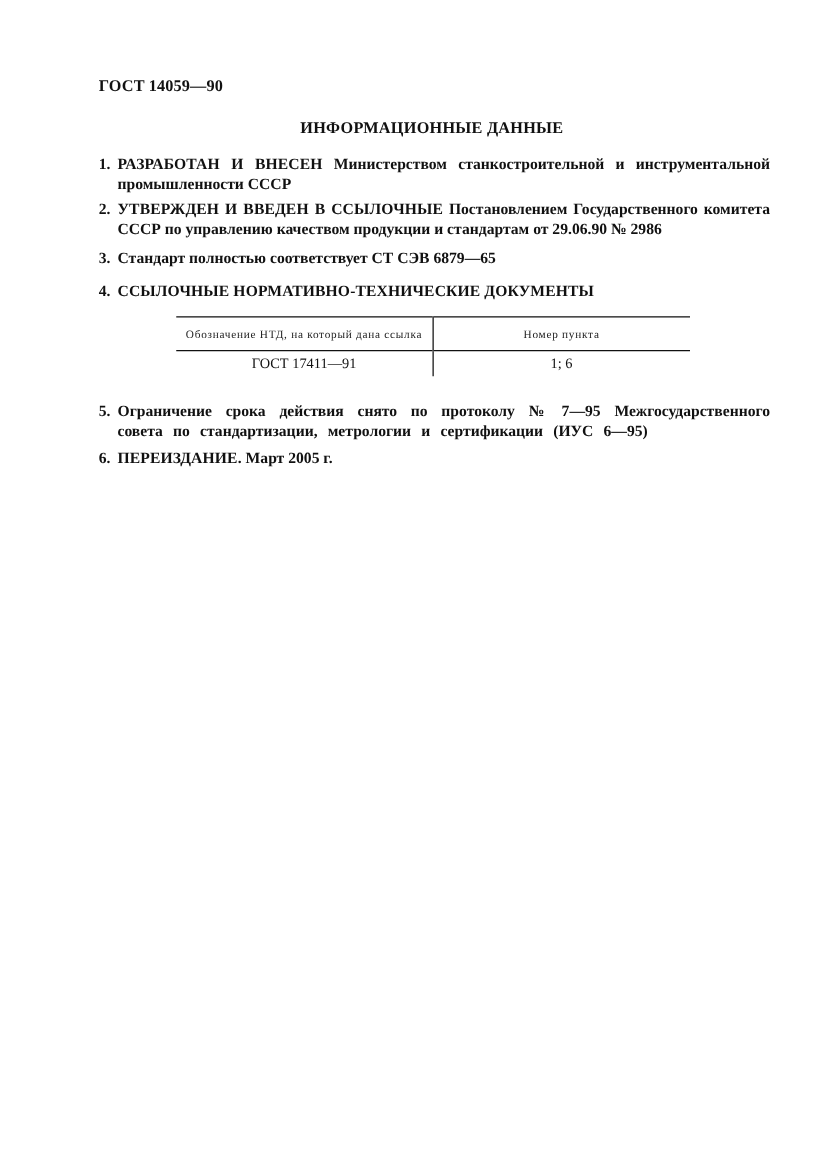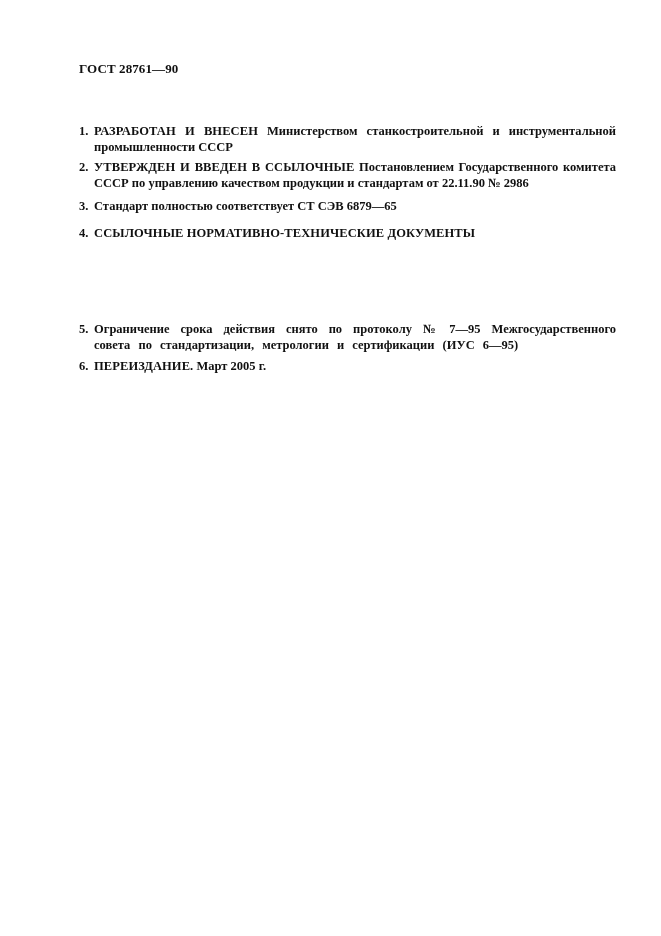--- a/index.html
+++ b/index.html
@@ -108,43 +108,58 @@
     }
     .ref-table .col-2 {
       width: 206px;
     }
   </style>
 </head>
 <body>
 
 <div class="page">
 
-  <div class="doc-code">ГОСТ 28761—90</div>
+  <div class="doc-code">ГОСТ 14059—90</div>
 
+  <div class="section-title">ИНФОРМАЦИОННЫЕ ДАННЫЕ</div>
 
   <div class="item item-1">
     <span class="num">1.</span>
     <span class="text"><span class="lead">РАЗРАБОТАН И ВНЕСЕН</span> <span>Министерством станкостроительной и инструментальной промышленности СССР</span></span>
   </div>
 
   <div class="item item-2">
     <span class="num">2.</span>
-    <span class="text"><span class="lead">УТВЕРЖДЕН И ВВЕДЕН В ССЫЛОЧНЫЕ</span> <span>Постановлением Государственного комитета СССР по управлению качеством продукции и стандартам от 22.11.90 № 2986</span></span>
+    <span class="text"><span class="lead">УТВЕРЖДЕН И ВВЕДЕН В ССЫЛОЧНЫЕ</span> <span>Постановлением Государственного комитета СССР по управлению качеством продукции и стандартам от 29.06.90 № 2986</span></span>
   </div>
 
   <div class="item item-3">
     <span class="num">3.</span>
     <span class="text"><span>Стандарт полностью соответствует СТ СЭВ 6879—65</span></span>
   </div>
 
   <div class="item item-4">
     <span class="num">4.</span>
     <span class="text"><span class="lead">ССЫЛОЧНЫЕ НОРМАТИВНО-ТЕХНИЧЕСКИЕ ДОКУМЕНТЫ</span></span>
   </div>
 
+  <table class="ref-table">
+    <thead>
+      <tr>
+        <th class="col-1">Обозначение НТД, на который дана ссылка</th>
+        <th class="col-2">Номер пункта</th>
+      </tr>
+    </thead>
+    <tbody>
+      <tr>
+        <td class="col-1">ГОСТ 17411—91</td>
+        <td class="col-2">1; 6</td>
+      </tr>
+    </tbody>
+  </table>
 
   <div class="item item-5">
     <span class="num">5.</span>
     <span class="text"><span>Ограничение срока действия снято по протоколу № 7—95 Межгосударственного совета по стандартизации, метрологии и сертификации (ИУС 6—95)</span></span>
   </div>
 
   <div class="item item-6">
     <span class="num">6.</span>
     <span class="text"><span class="lead">ПЕРЕИЗДАНИЕ.</span> <span>Март 2005 г.</span></span>
   </div>

